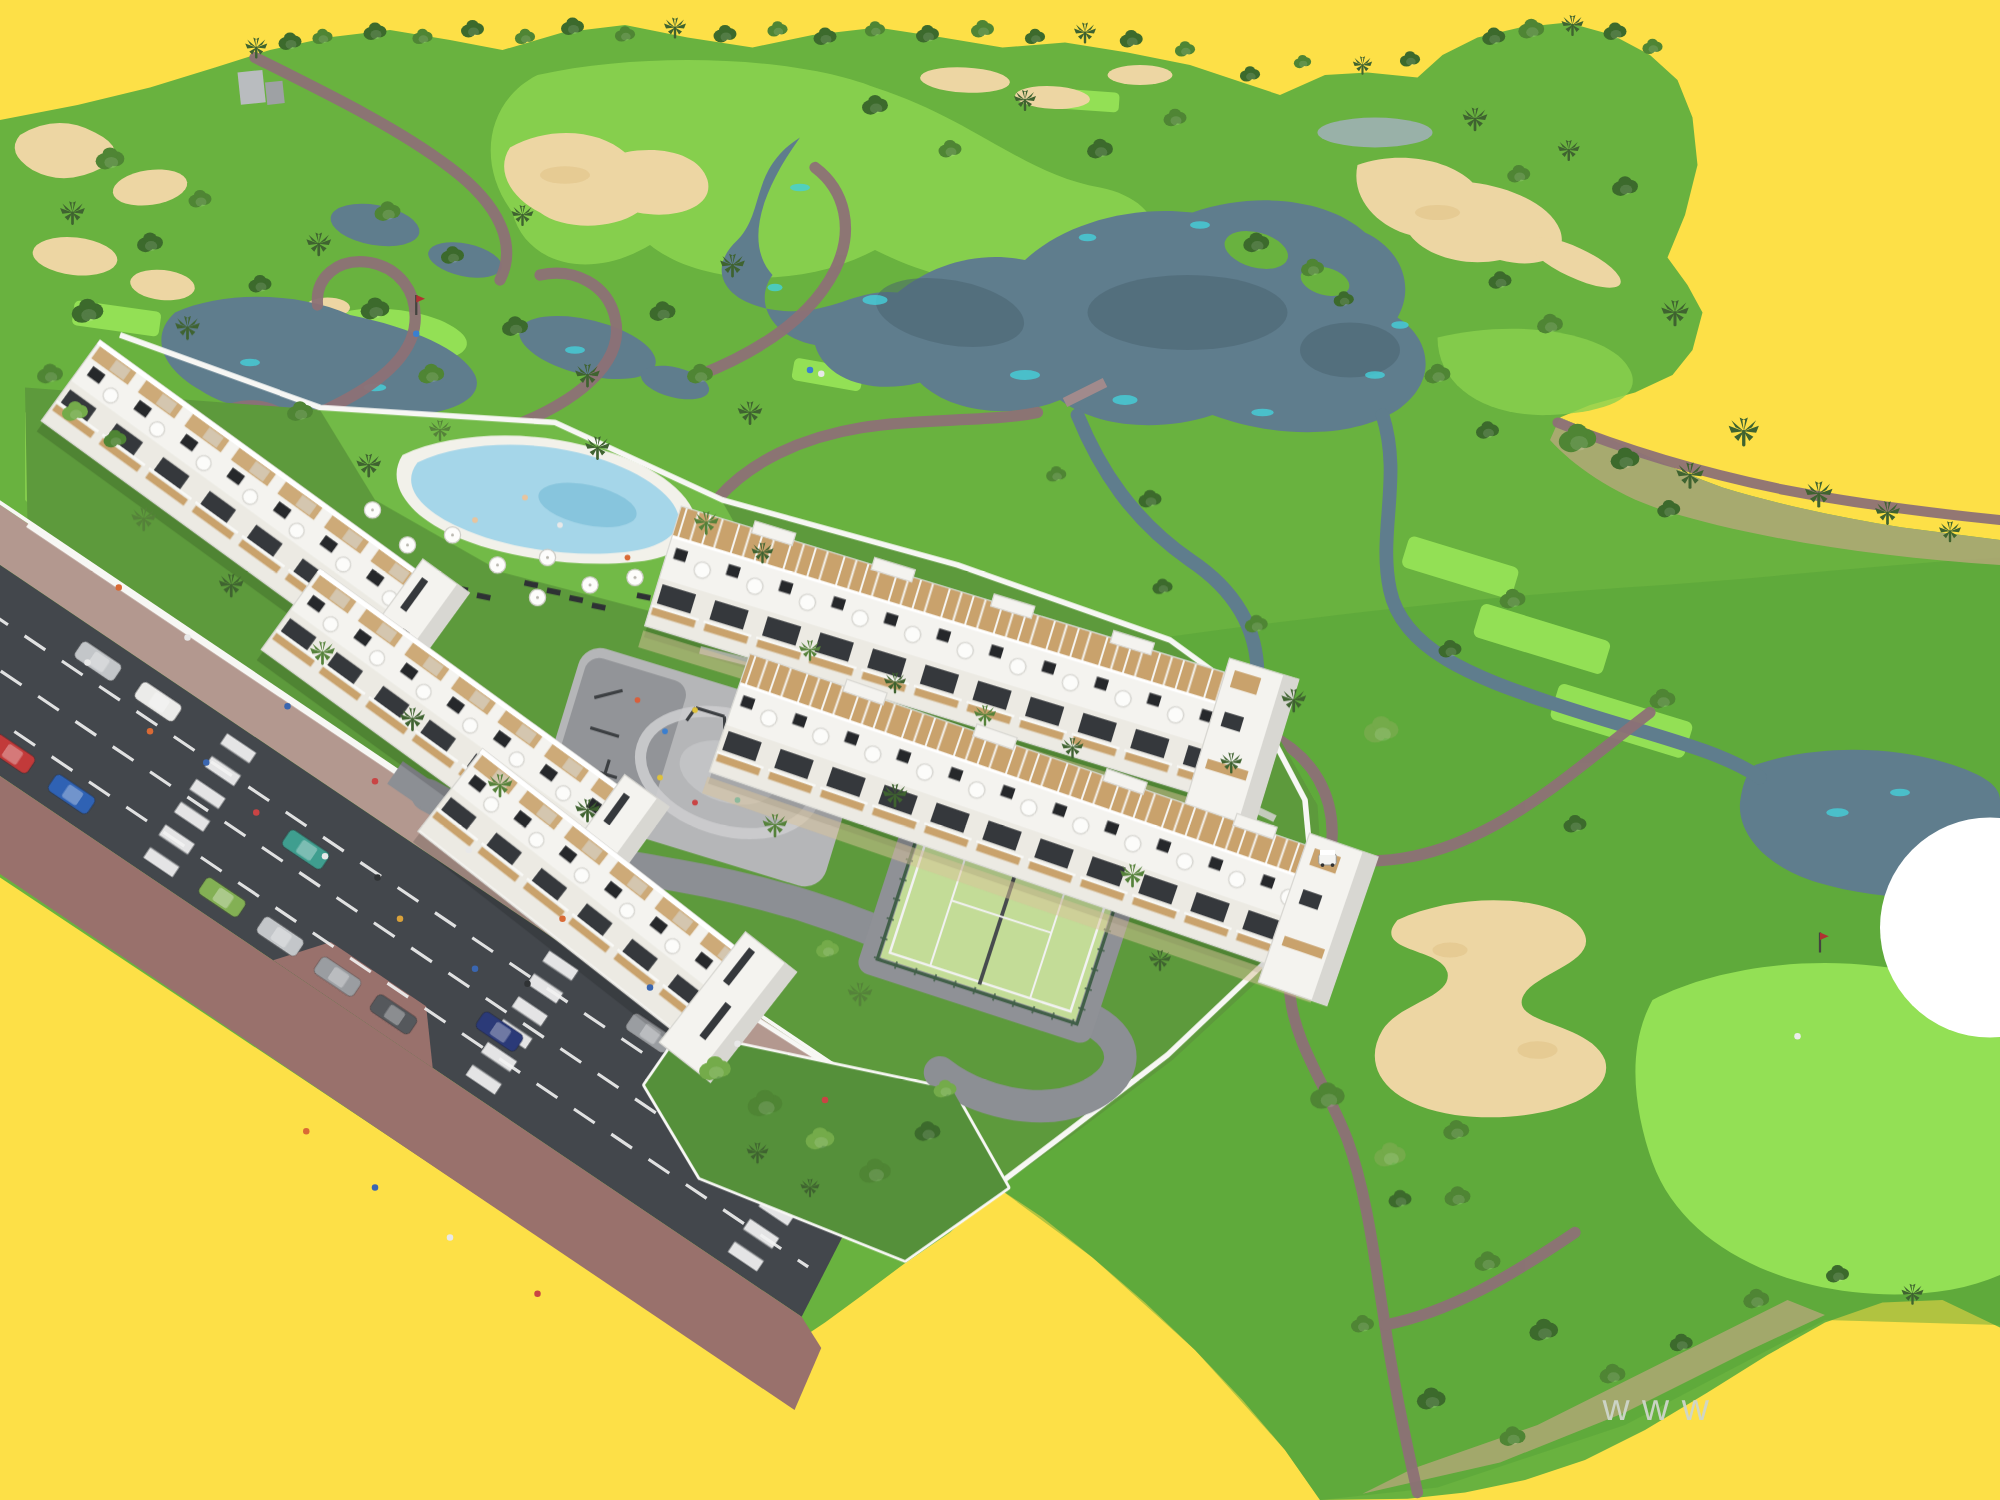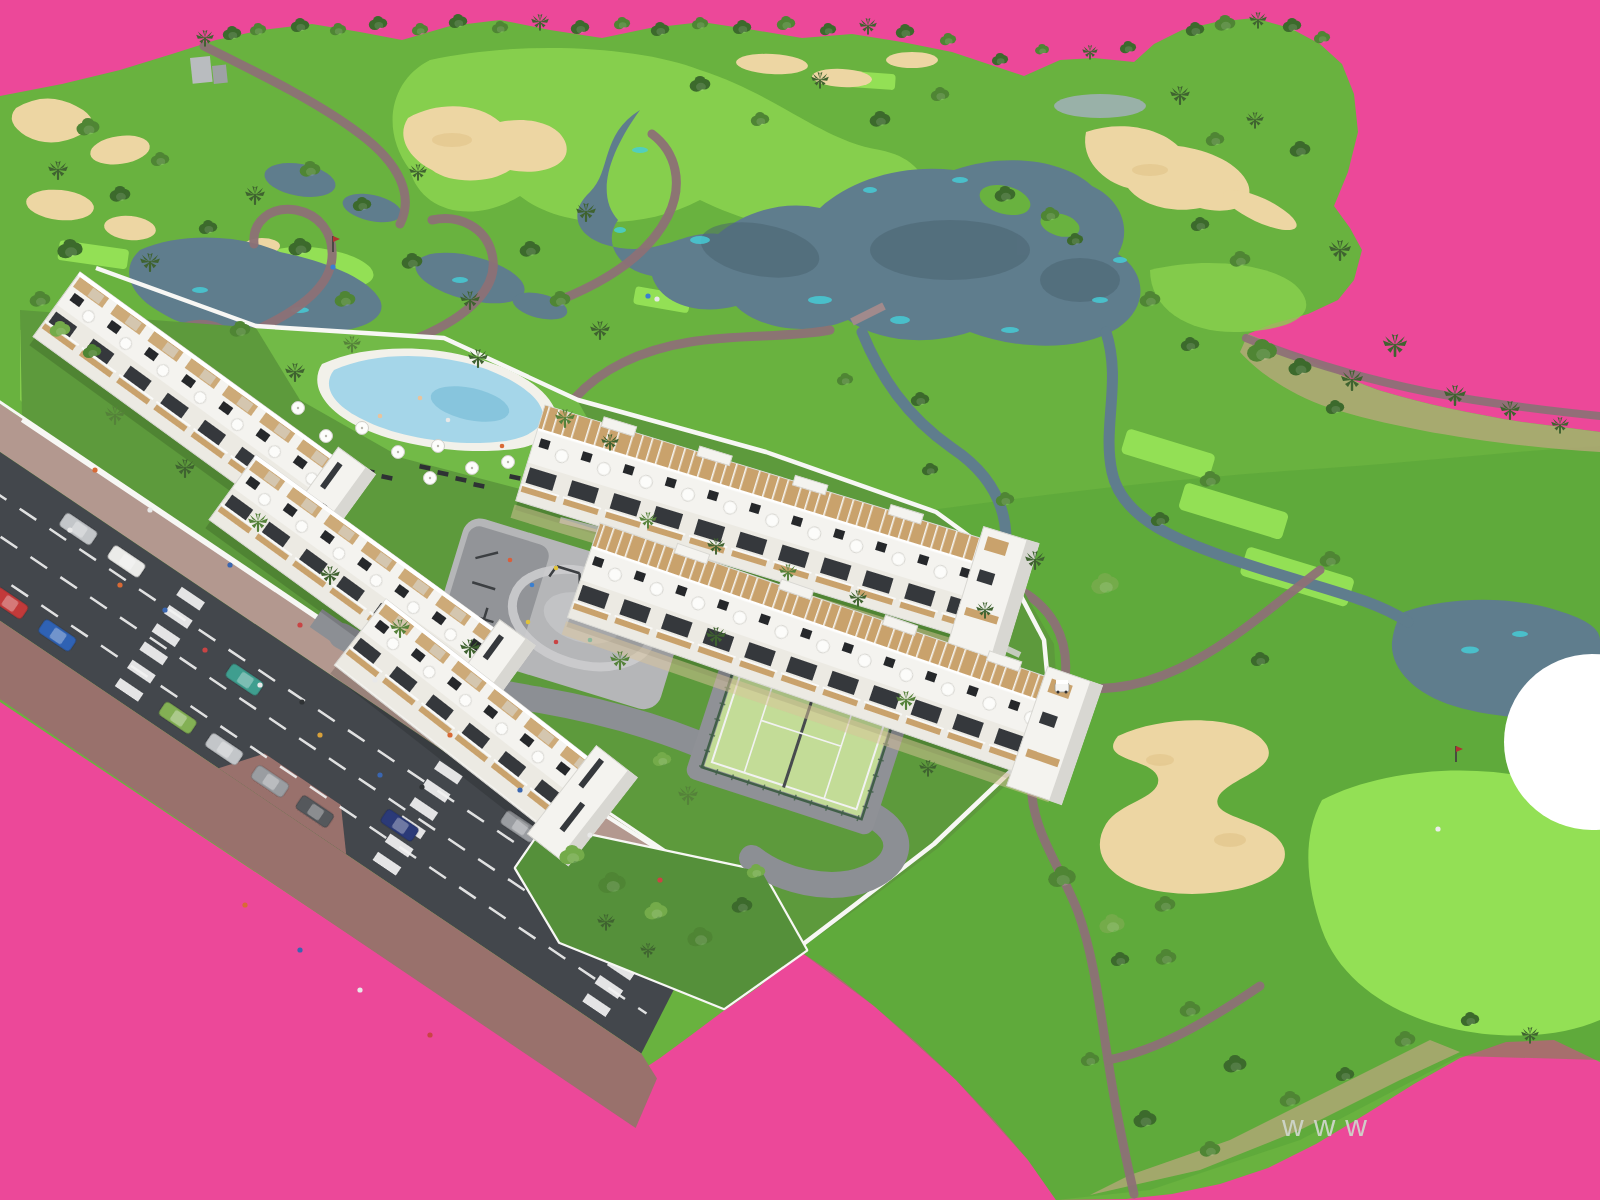--- a/index.html
+++ b/index.html
@@ -1,16 +1,16 @@
 <!DOCTYPE html>
 <html><head>
 <meta charset="utf-8">
 <style>
   html,body{margin:0;padding:0;background:#ffffff;}
-  .stage{width:1600px;height:1200px;position:relative;overflow:hidden;background:#ec4899;
+  .stage{width:1600px;height:1200px;position:relative;overflow:hidden;background:#fde047;
          font-family:"Liberation Sans", sans-serif;}
   svg{display:block}
   .wm{font-family:"Liberation Sans", sans-serif;font-size:30px;letter-spacing:10px;opacity:.95;}
 </style>
 </head>
 <body>
 
 <div class="stage">
 <svg width="1600" height="1200" viewBox="0 0 1600 1200" xmlns="http://www.w3.org/2000/svg">
 

